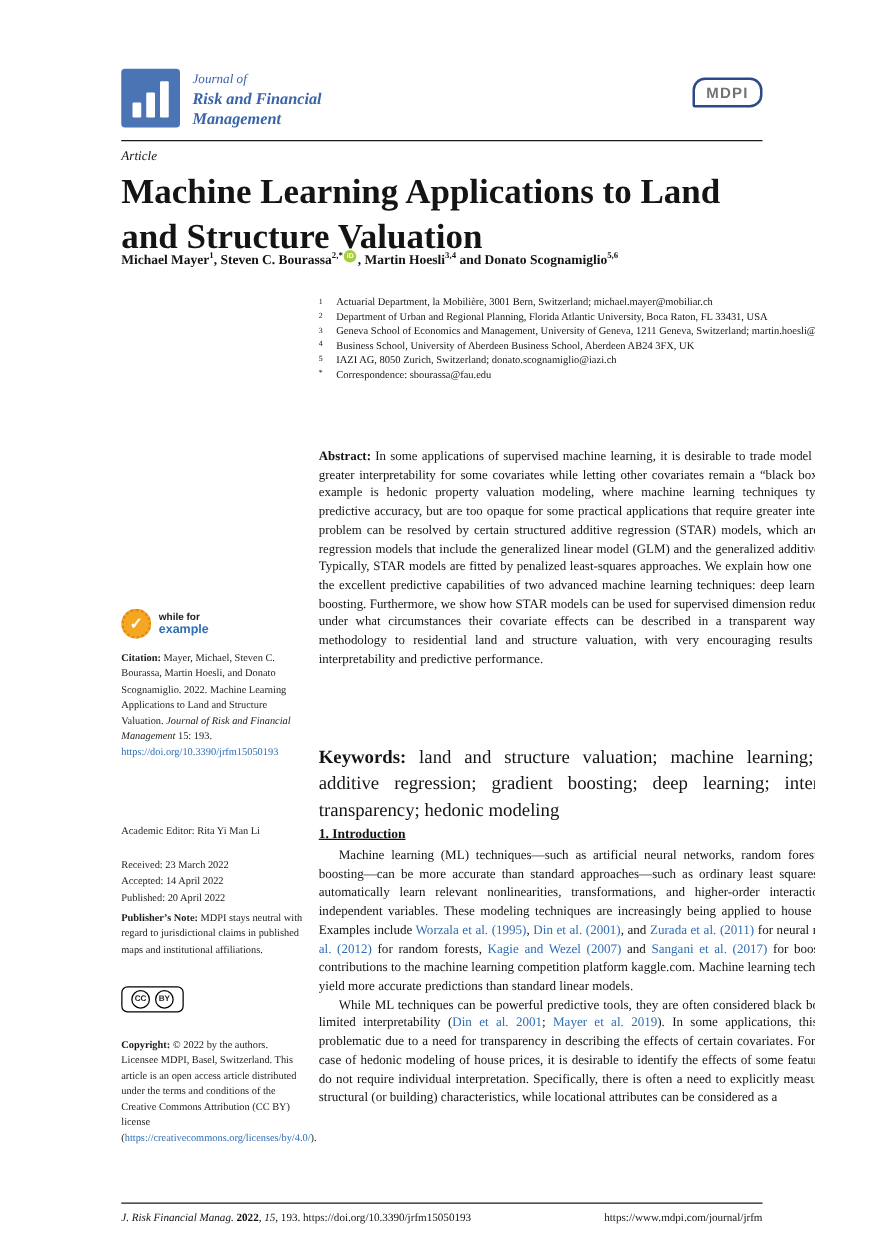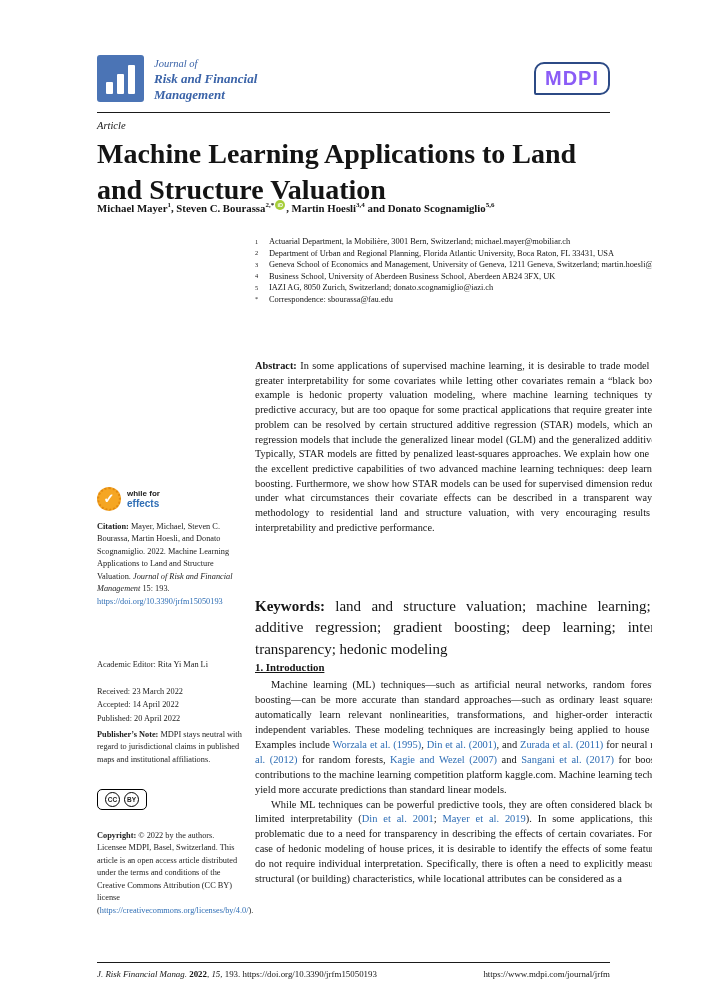--- a/index.html
+++ b/index.html
@@ -13,22 +13,22 @@
   
   .brand { position:absolute; left:42px; top:55px; display:flex; gap:10px; align-items:flex-start; }
   .logo-box { width:47px; height:47px; background:#4b74b5; border-radius:3px;
     display:flex; align-items:flex-end; justify-content:center; gap:4px; padding:8px 7px; }
   .logo-bar { width:7px; background:#fff; border-radius:1px; }
   .b1 { height:12px; } .b2 { height:20px; } .b3 { height:29px; }
   .journal-name { color:#3a63a8; font-style:italic; padding-top:2px; }
   .jn1 { font-size:10.5px; line-height:1.3; }
   .jn2 { font-size:13px; font-weight:bold; line-height:1.28; }
   .mdpi-logo { position:absolute; top:62px; right:42px; border:2.5px solid #2c4a85;
-    border-radius:10px 10px 10px 2px; padding:3px 9px; color:#8b5cf6; font-weight:bold;
-    font-size:20px; font-family:"Liberation Sans",sans-serif; letter-spacing:1px; background:#fff; }
+    border-radius:10px 10px 10px 2px; padding:3px 9px; color:#737373; font-weight:bold;
+    font-size:12px; font-family:"Liberation Sans",sans-serif; letter-spacing:1px; background:#fff; }
   .top-rule { position:absolute; left:42px; right:42px; top:112px; border-top:1.2px solid #1a1a1a; }
 
   .article-label { position:absolute; left:42px; top:120px; font-style:italic; font-size:10.5px; }
   .title { position:absolute; left:42px; top:136px; width:500px; font-size:28px; font-weight:bold; line-height:1.3; }
   .authors { position:absolute; left:42px; top:200px; width:620px; font-size:10.8px; font-weight:bold; }
   .authors sup { font-size:7px; }
   .orcid { display:inline-block; width:10px; height:10px; border-radius:50%; background:#a6ce39;
     color:#fff; font-size:5.5px; line-height:10px; text-align:center; vertical-align:super;
     font-family:"Liberation Sans",sans-serif; font-weight:bold; margin:0 1px; }
 
@@ -128,21 +128,21 @@
   </div>
 
   <p class="abstract"><b class="sb">Abstract:</b> <span>In some applications of supervised machine learning, it is desirable to trade model complexity with greater interpretability for some covariates while letting other covariates remain a “black box”. An important example is hedonic property valuation modeling, where machine learning techniques typically improve predictive accuracy, but are too opaque for some practical applications that require greater interpretability. This problem can be resolved by certain structured additive regression (STAR) models, which are a rich class of regression models that include the generalized linear model (GLM) and the generalized additive model (GAM). Typically, STAR models are fitted by penalized least-squares approaches. We explain how one can benefit from the excellent predictive capabilities of two advanced machine learning techniques: deep learning and gradient boosting. Furthermore, we show how STAR models can be used for supervised dimension reduction and explain under what circumstances their covariate effects can be described in a transparent way. We apply the methodology to residential land and structure valuation, with very encouraging results regarding both interpretability and predictive performance.</span></p>
 
   <p class="keywords"><b class="sb">Keywords:</b> <span>land and structure valuation; machine learning; structured additive regression; gradient boosting; deep learning; interpretability; transparency; hedonic modeling</span></p>
 
   <div class="side badge">
     <div class="badge-circle">✓</div>
     <div>
       <div class="badge-t1">while for</div>
-      <div class="badge-t2">effects</div>
+      <div class="badge-t2">example</div>
     </div>
   </div>
 
   <p class="side citation">
     <b class="sb">Citation:</b><span> Mayer, Michael, Steven C. Bourassa, Martin Hoesli, and Donato Scognamiglio. 2022. Machine Learning Applications to Land and Structure Valuation. </span><i>Journal of Risk and Financial Management</i><span> 15: 193. </span><span class="cite-link">https://doi.org/10.3390/jrfm15050193</span>
   </p>
 
   <p class="side academic">Academic Editor: Rita Yi Man Li</p>
 
   <div class="side dates">

